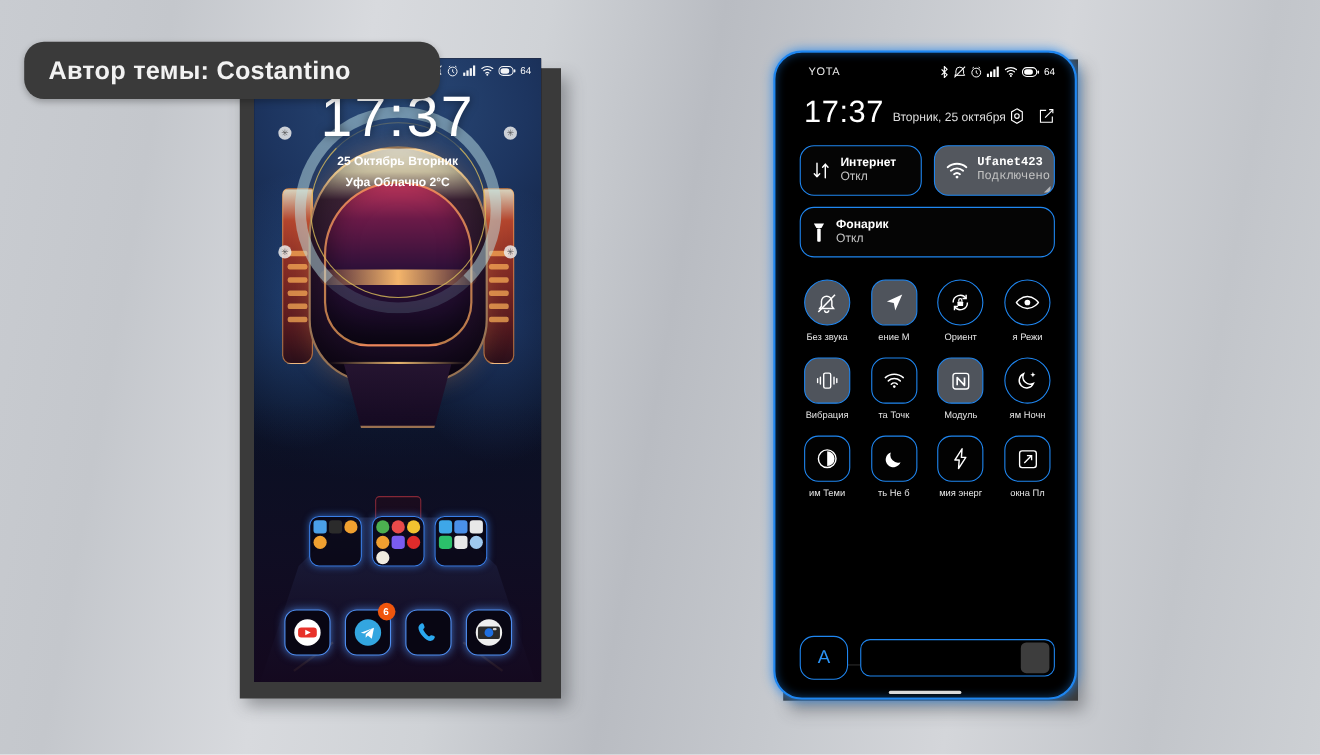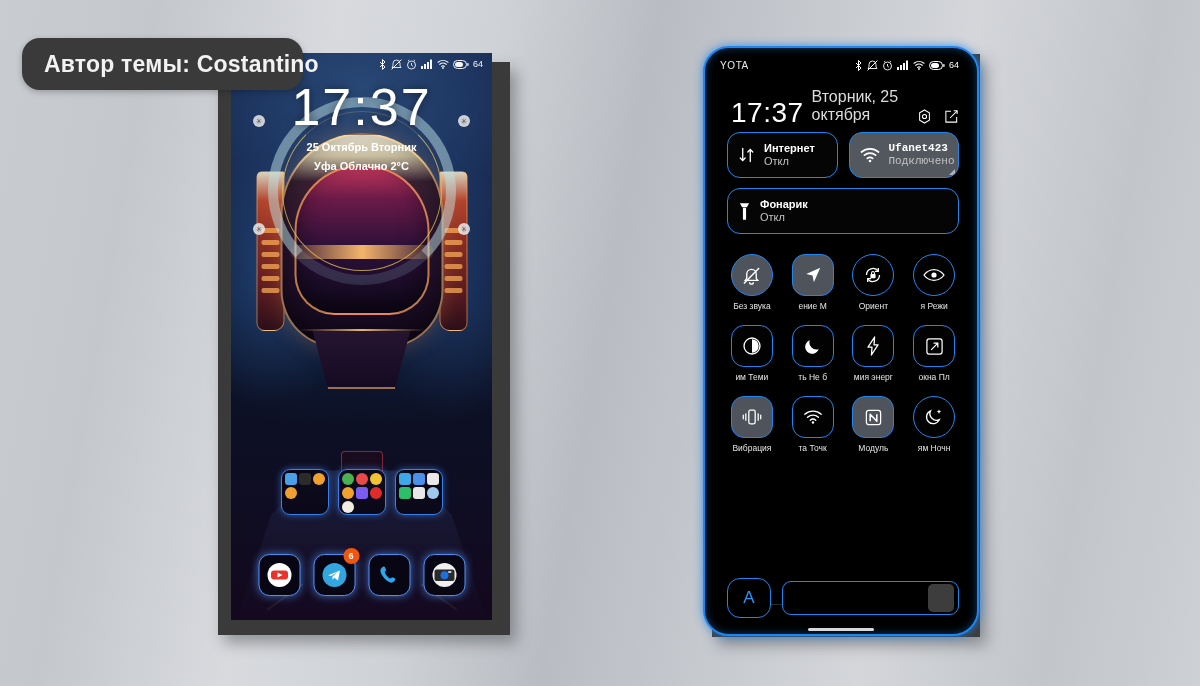--- a/index.html
+++ b/index.html
@@ -12,21 +12,21 @@
     background:
       linear-gradient(100deg,
         #c9ccd1 0%, #c4c7cc 12%, #d8dade 26%, #cfd2d6 38%,
         #b9bcc2 50%, #c6c9ce 62%, #d4d6da 74%, #c2c5ca 88%, #cdd0d4 100%);
     position: relative;
   }
 
   
   .author-badge {
     position: absolute; left: 22px; top: 38px;
-    width: 281px; height: 52px;
+    width: 378px; height: 52px;
     background: #3a3a3a;
     border-radius: 18px;
     display: flex; align-items: center;
     padding-left: 22px;
     z-index: 40;
     box-shadow: 0 2px 6px rgba(0,0,0,0.25);
   }
   .author-badge .txt {
     color: #f2f2f2; font-size: 23px; font-weight: bold;
     letter-spacing: 0.2px; white-space: nowrap;
@@ -195,29 +195,29 @@
     width: 276px; height: 590px;
     background: #000;
     border: 2.5px solid #1f86f0;
     border-radius: 26px;
     box-shadow: 0 0 10px rgba(31,134,240,0.85), inset 0 0 9px rgba(31,134,240,0.45);
     overflow: hidden;
     color: #fff;
   }
   .p2-status {
     position: absolute; left: 0; right: 0; top: 0; height: 34px;
-    display: flex; align-items: center; padding: 0 18px 0 15px;
+    display: flex; align-items: center; padding: 0 18px 0 30px;
   }
   .p2-status .carrier { font-size: 10px; letter-spacing: 0.6px; color: #eaeaea; }
   .p2-status .icons { margin-left: auto; display: flex; align-items: center; gap: 4px; }
   .p2-status .ico { font-size: 10px; color: #fff; }
 
   .p2-header { position: absolute; left: 26px; right: 18px; top: 40px; display: flex; align-items: flex-end; }
   .p2-time { font-size: 28px; font-weight: 300; line-height: 1; letter-spacing: 0.5px; }
-  .p2-date { font-size: 16px; color: #dcdcdc; margin-left: 8px; margin-bottom: 3px; }
+  .p2-date { font-size: 11px; color: #dcdcdc; margin-left: 8px; margin-bottom: 3px; }
   .p2-hdr-icons { margin-left: auto; display: flex; gap: 12px; margin-bottom: 3px; }
 
   .tiles-big { position: absolute; left: 22px; right: 18px; top: 84px; display: flex; flex-direction: column; gap: 10px; }
   .tile-row { display: flex; gap: 11px; }
   .tile-big {
     position: relative; flex: 1; height: 46px; border-radius: 13px;
     border: 1.5px solid #1f86f0; display: flex; align-items: center;
     padding-left: 10px; gap: 9px; overflow: hidden;
   }
   .tile-big.off { background: #050505; }
@@ -570,20 +570,59 @@
               <path d="M1 8s3.8-5.4 10-5.4S21 8 21 8s-3.8 5.4-10 5.4S1 8 1 8z" stroke="#fff" stroke-width="1.3" fill="none"></path>
               <circle cx="11" cy="8" r="2.6" fill="#fff"></circle>
             </svg>
         </span>
         <span class="qs-label">я      Режи</span>
       </div>
     </div>
 
     <div class="grid-row">
       <div class="qs">
+        <span class="qs-circ on">
+          <svg width="20" height="18" viewBox="0 0 22 18">
+              <rect x="7.5" y="1.5" width="7" height="15" rx="1.6" stroke="#fff" stroke-width="1.4" fill="none"></rect>
+              <path d="M4.2 5.5v7M1.4 7v4M17.8 5.5v7M20.6 7v4" stroke="#fff" stroke-width="1.4" stroke-linecap="round"></path>
+            </svg>
+        </span>
+        <span class="qs-label">Вибрация</span>
+      </div>
+      <div class="qs">
+        <span class="qs-circ off">
+          <svg width="20" height="16" viewBox="0 0 22 16">
+              <path d="M2 5a13.5 13.5 0 0118 0M5 8.3a9 9 0 0112 0M8 11.6a4.4 4.4 0 016 0" stroke="#fff" stroke-width="1.5" fill="none" stroke-linecap="round"></path>
+              <circle cx="11" cy="14" r="1.3" fill="#fff"></circle>
+            </svg>
+        </span>
+        <span class="qs-label">та     Точк</span>
+      </div>
+      <div class="qs">
+        <span class="qs-circ on">
+          <svg width="19" height="19" viewBox="0 0 20 20">
+              <rect x="2.5" y="2.5" width="15" height="15" rx="2.4" stroke="#fff" stroke-width="1.3" fill="none"></rect>
+              <path d="M6.5 14V6.5L13.5 14V6.5" stroke="#fff" stroke-width="1.6" fill="none" stroke-linejoin="round"></path>
+            </svg>
+        </span>
+        <span class="qs-label">Модуль</span>
+      </div>
+      <div class="qs">
+        <span class="qs-circ round off">
+          <svg width="20" height="20" viewBox="0 0 20 20">
+              <path d="M15.4 12.6A6.6 6.6 0 016.6 3.8a6.7 6.7 0 108.8 8.8z" stroke="#fff" stroke-width="1.3" fill="none"></path>
+              <path d="M15 2.2l.7 1.7 1.7.7-1.7.7-.7 1.7-.7-1.7-1.7-.7 1.7-.7z" fill="#fff"></path>
+            </svg>
+        </span>
+        <span class="qs-label">ям     Ночн</span>
+      </div>
+    </div>
+
+    <div class="grid-row">
+      <div class="qs">
         <span class="qs-circ off">
           <svg width="20" height="20" viewBox="0 0 20 20">
               <circle cx="10" cy="10" r="8" stroke="#fff" stroke-width="1.3" fill="none"></circle>
               <path d="M10 3.3a6.7 6.7 0 010 13.4z" fill="#fff"></path>
             </svg>
         </span>
         <span class="qs-label">им     Теми</span>
       </div>
       <div class="qs">
         <span class="qs-circ off">
@@ -604,59 +643,20 @@
       <div class="qs">
         <span class="qs-circ off">
           <svg width="19" height="19" viewBox="0 0 20 20">
               <rect x="2" y="2" width="16" height="16" rx="2.4" stroke="#fff" stroke-width="1.3" fill="none"></rect>
               <path d="M6.5 13.5L13.5 6.5M9 6.5h4.5V11" stroke="#fff" stroke-width="1.3" fill="none"></path>
             </svg>
         </span>
         <span class="qs-label">окна      Пл</span>
       </div>
     </div>
-
-    <div class="grid-row">
-      <div class="qs">
-        <span class="qs-circ on">
-          <svg width="20" height="18" viewBox="0 0 22 18">
-              <rect x="7.5" y="1.5" width="7" height="15" rx="1.6" stroke="#fff" stroke-width="1.4" fill="none"></rect>
-              <path d="M4.2 5.5v7M1.4 7v4M17.8 5.5v7M20.6 7v4" stroke="#fff" stroke-width="1.4" stroke-linecap="round"></path>
-            </svg>
-        </span>
-        <span class="qs-label">Вибрация</span>
-      </div>
-      <div class="qs">
-        <span class="qs-circ off">
-          <svg width="20" height="16" viewBox="0 0 22 16">
-              <path d="M2 5a13.5 13.5 0 0118 0M5 8.3a9 9 0 0112 0M8 11.6a4.4 4.4 0 016 0" stroke="#fff" stroke-width="1.5" fill="none" stroke-linecap="round"></path>
-              <circle cx="11" cy="14" r="1.3" fill="#fff"></circle>
-            </svg>
-        </span>
-        <span class="qs-label">та     Точк</span>
-      </div>
-      <div class="qs">
-        <span class="qs-circ on">
-          <svg width="19" height="19" viewBox="0 0 20 20">
-              <rect x="2.5" y="2.5" width="15" height="15" rx="2.4" stroke="#fff" stroke-width="1.3" fill="none"></rect>
-              <path d="M6.5 14V6.5L13.5 14V6.5" stroke="#fff" stroke-width="1.6" fill="none" stroke-linejoin="round"></path>
-            </svg>
-        </span>
-        <span class="qs-label">Модуль</span>
-      </div>
-      <div class="qs">
-        <span class="qs-circ round off">
-          <svg width="20" height="20" viewBox="0 0 20 20">
-              <path d="M15.4 12.6A6.6 6.6 0 016.6 3.8a6.7 6.7 0 108.8 8.8z" stroke="#fff" stroke-width="1.3" fill="none"></path>
-              <path d="M15 2.2l.7 1.7 1.7.7-1.7.7-.7 1.7-.7-1.7-1.7-.7 1.7-.7z" fill="#fff"></path>
-            </svg>
-        </span>
-        <span class="qs-label">ям     Ночн</span>
-      </div>
-    </div>
   </div>
 
   <div class="p2-divider"></div>
 
   <div class="brightness-row">
     <div class="auto-btn">A</div>
     <div class="slider">
       <div class="knob"></div>
     </div>
   </div>

